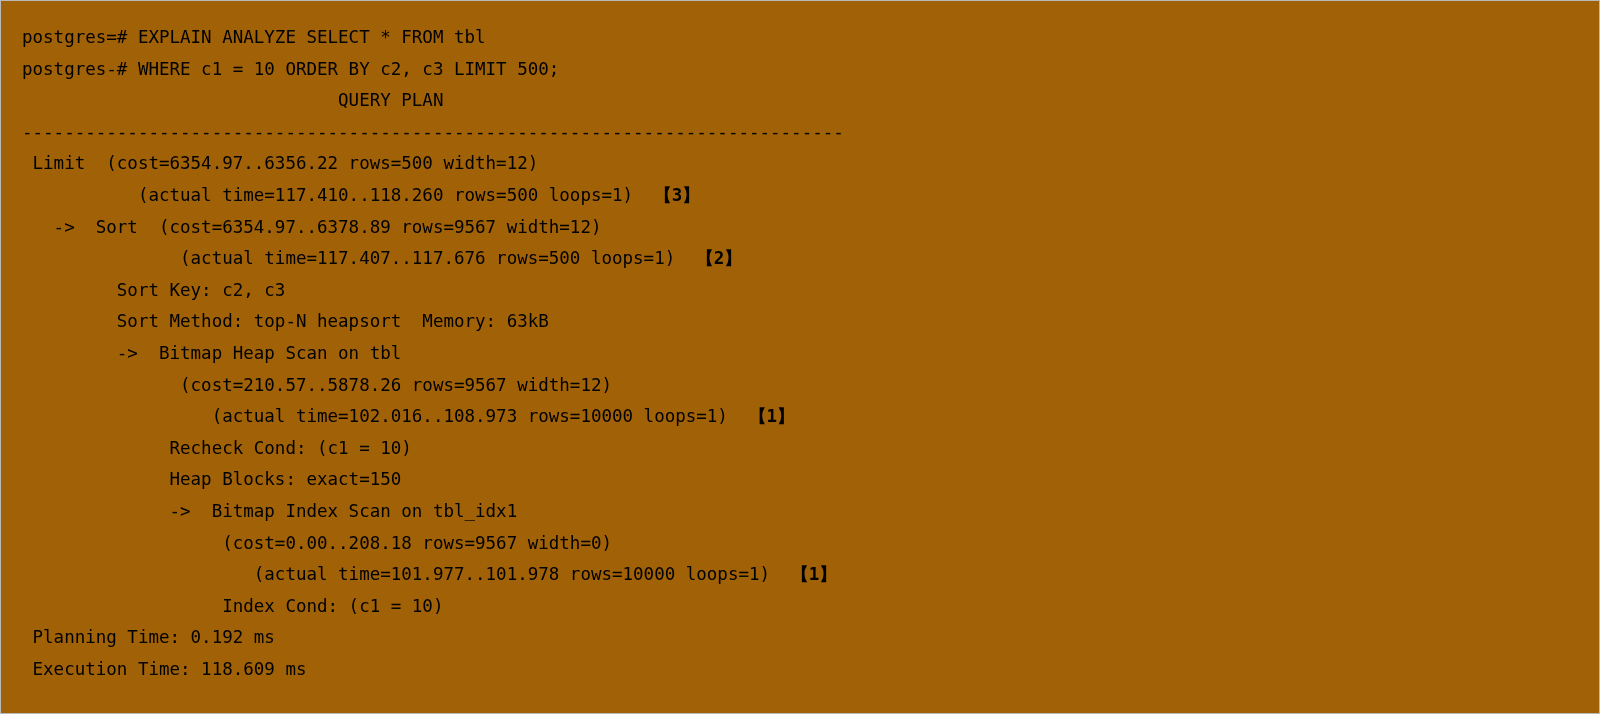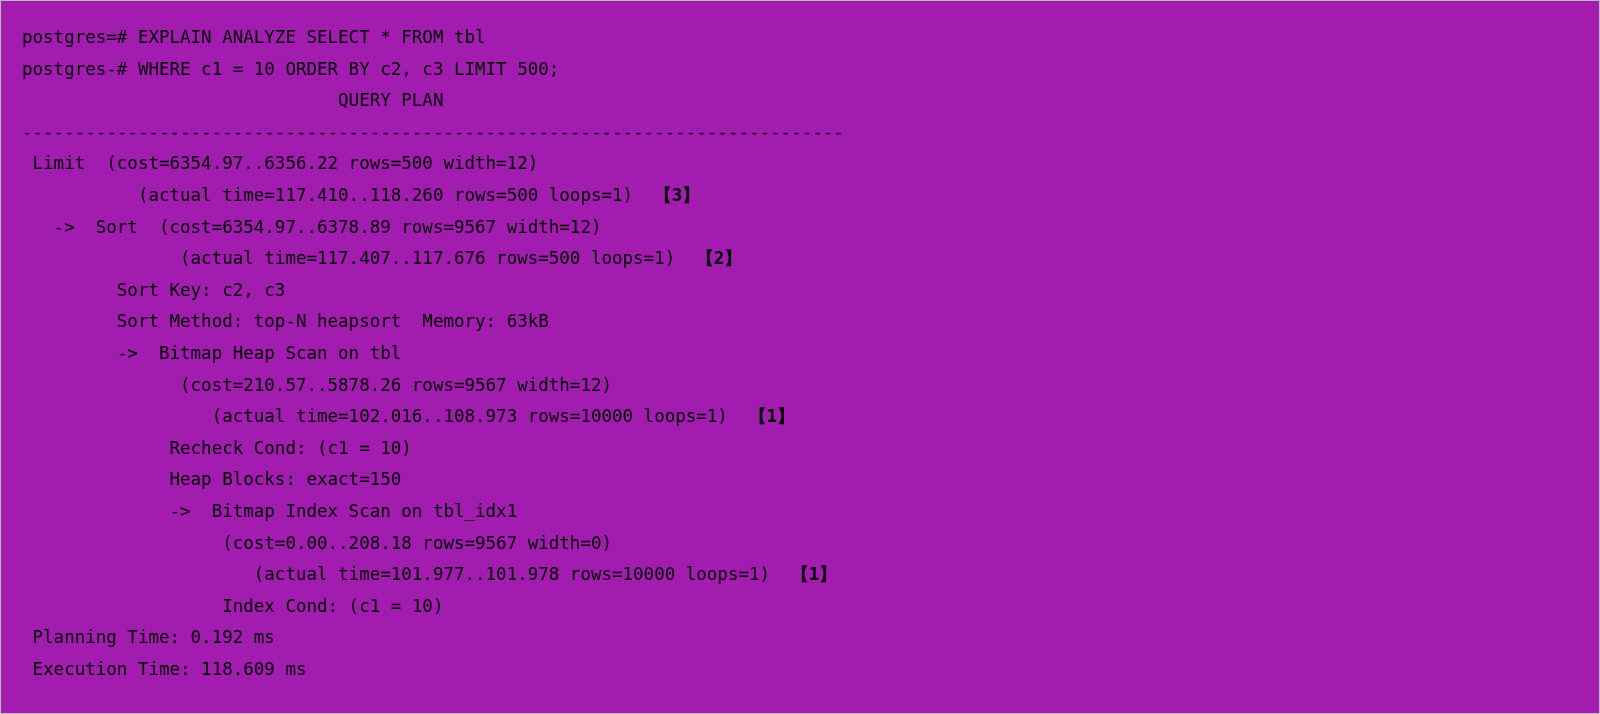--- a/index.html
+++ b/index.html
@@ -7,21 +7,21 @@
     margin: 0;
     padding: 0;
     background: #ffffff;
   }
 
   .screen {
     position: relative;
     width: 1600px;
     height: 714px;
     box-sizing: border-box;
-    background: #a21caf;
+    background: #a16207;
     border: 1px solid #b9b9b9;
     overflow: hidden;
   }
 
   .terminal {
     position: absolute;
     left: 21px;
     top: 21px;
     right: 8px;
     bottom: 4px;

